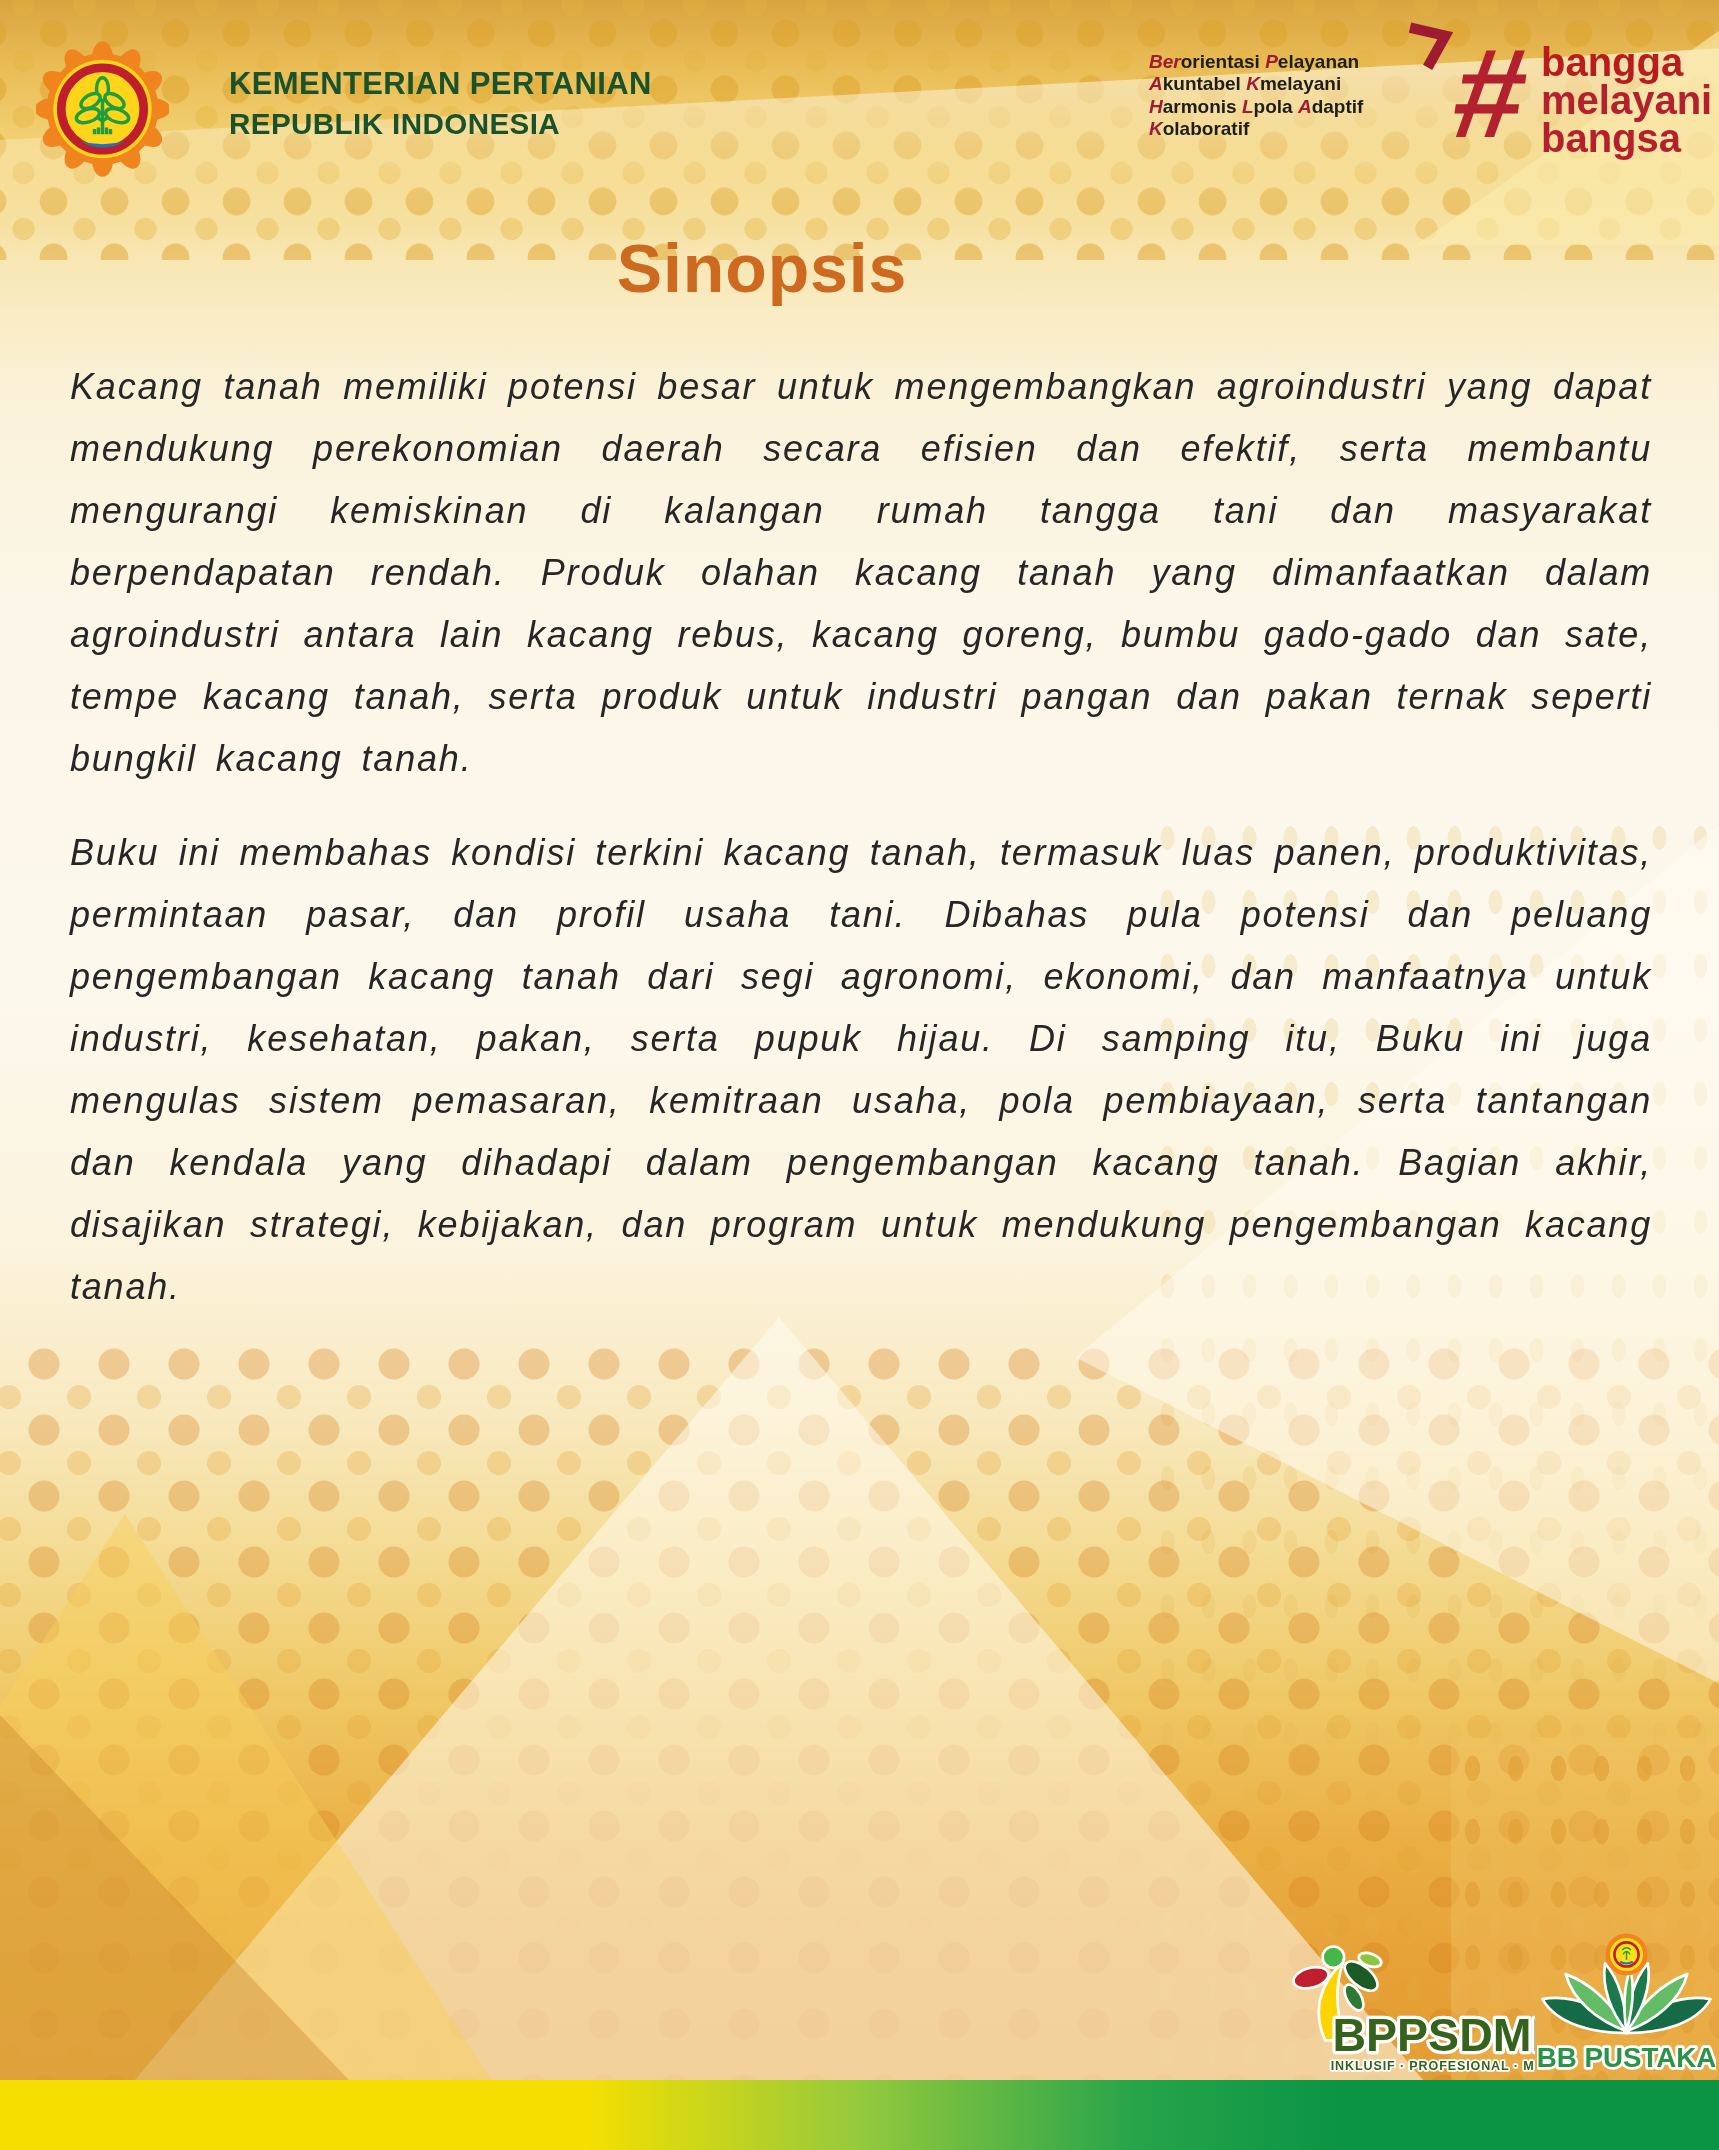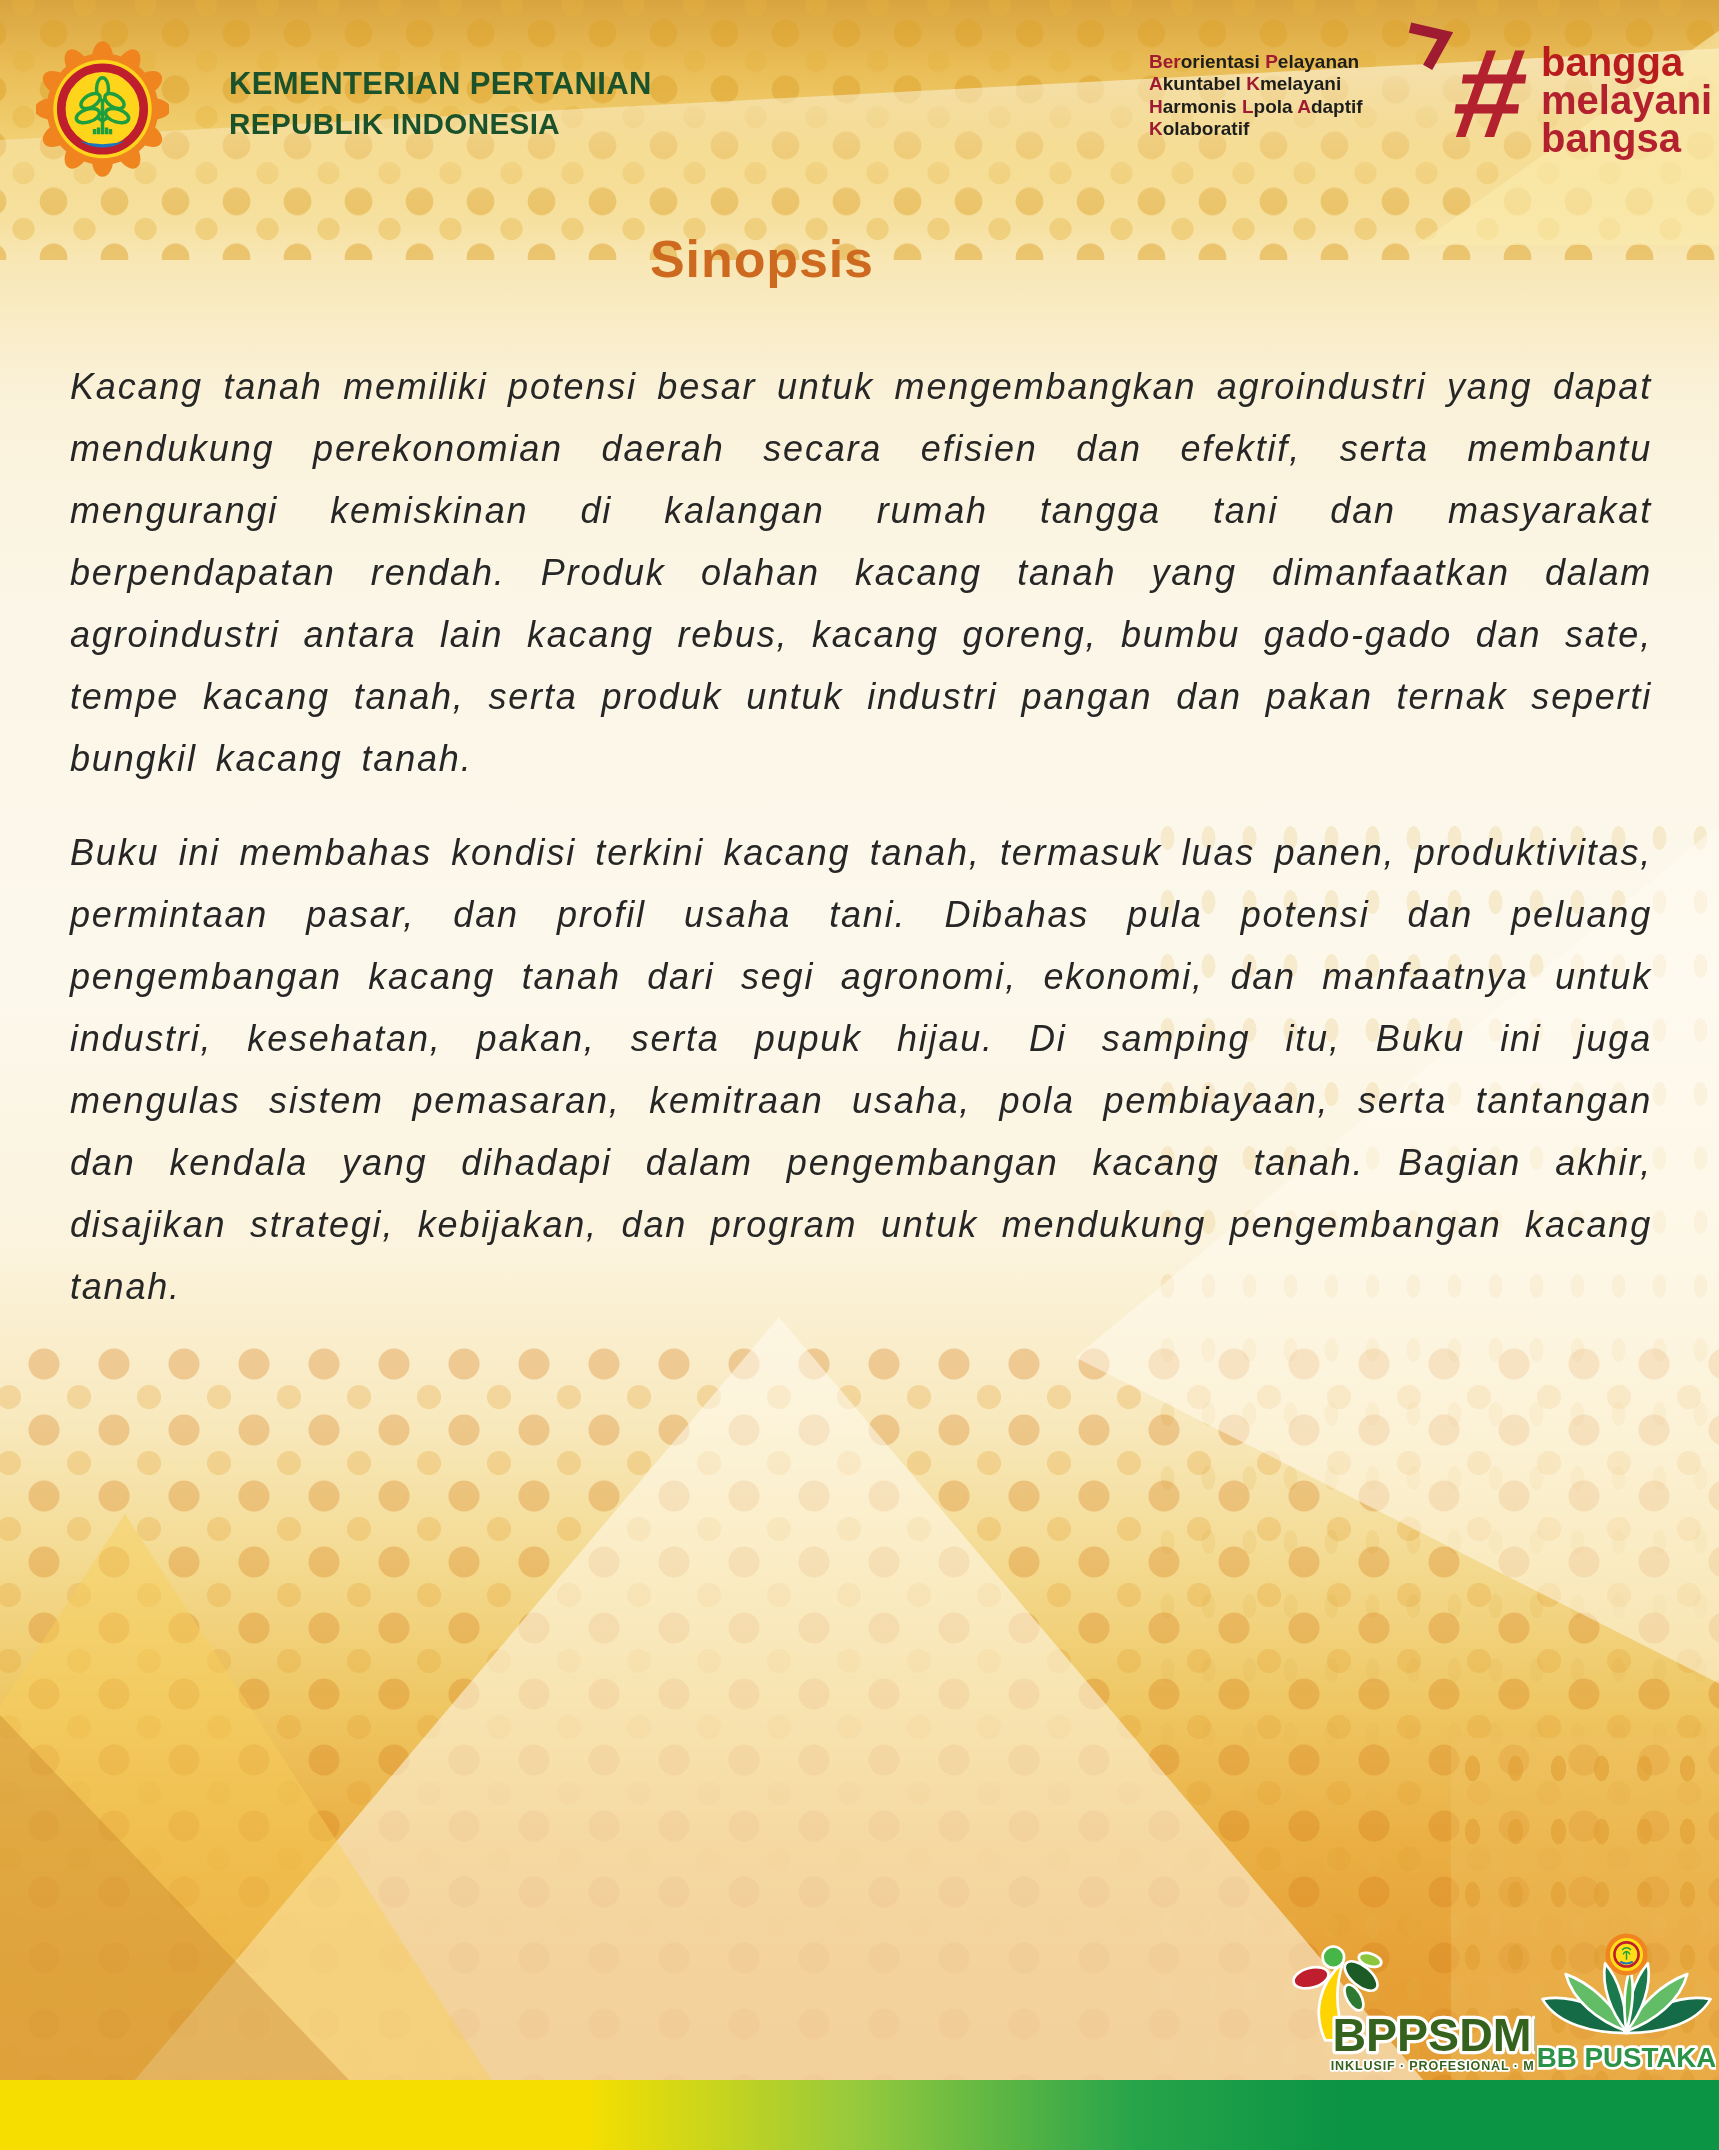--- a/index.html
+++ b/index.html
@@ -70,33 +70,33 @@
   }
   
   .header{position:absolute;left:0;top:0;width:1720px;z-index:6;}
   .kementan-logo{position:absolute;left:36px;top:38px;}
   .ministry{position:absolute;left:181px;top:66px;color:#19522B;font-weight:bold;margin-left:48px;}
   .ministry .l1{font-size:31px;letter-spacing:0.4px;}
   .ministry .l2{font-size:29.6px;margin-top:5.4px;letter-spacing:0.4px;}
   .berakhlak{position:absolute;left:1149px;top:43px;width:304px;}
   .berakhlak .word{font-size:56px;font-weight:bold;color:#9E1B32;letter-spacing:-0.9px;line-height:1;}
   .berakhlak .subtitle{margin-top:8px;font-size:19px;font-weight:bold;line-height:22.4px;color:#1D1D1B;}
-  .berakhlak .subtitle .r{color:#9E1B32;}
+  .berakhlak .subtitle .r{color:#9E1B32;font-style:italic;}
   .berakhlak-chevron{position:absolute;left:1411px;top:14.3px;transform:rotate(-24deg);}
   .bangga{position:absolute;left:1455px;top:25px;}
   .bangga .hash{
     position:absolute;left:0;top:5.4px;font-size:127px;line-height:1;font-weight:bold;
     color:#B3202E;transform:skewX(-8deg);}
   .bangga .lines{position:absolute;left:86px;top:18px;font-weight:bold;font-size:40px;line-height:38px;white-space:nowrap;}
   .bangga .b1{color:#b91c1c;}
   .bangga .b2,.bangga .b3{color:#B3202E;}
   
   .page-title{
     position:absolute;left:0;top:229px;width:1524px;z-index:6;margin:0;
-    text-align:center;font-size:52px;font-weight:800;color:#CE6A1F;letter-spacing:0.9px;
+    text-align:center;font-size:68px;font-weight:800;color:#CE6A1F;letter-spacing:0.9px;
   }
   .body-text{
     position:absolute;left:70px;top:356px;width:1582px;z-index:6;
     font-size:36px;line-height:62px;color:#262626;text-align:justify;
     letter-spacing:1.8px;word-spacing:7.2px;font-style:italic;
   }
   .body-text p{margin:0 0 32px 0;}
   
   .bppsdmp-logo{position:absolute;left:1291px;top:1942px;z-index:6;}
   .bbpustaka-logo{position:absolute;left:1537px;top:1933px;z-index:6;}

